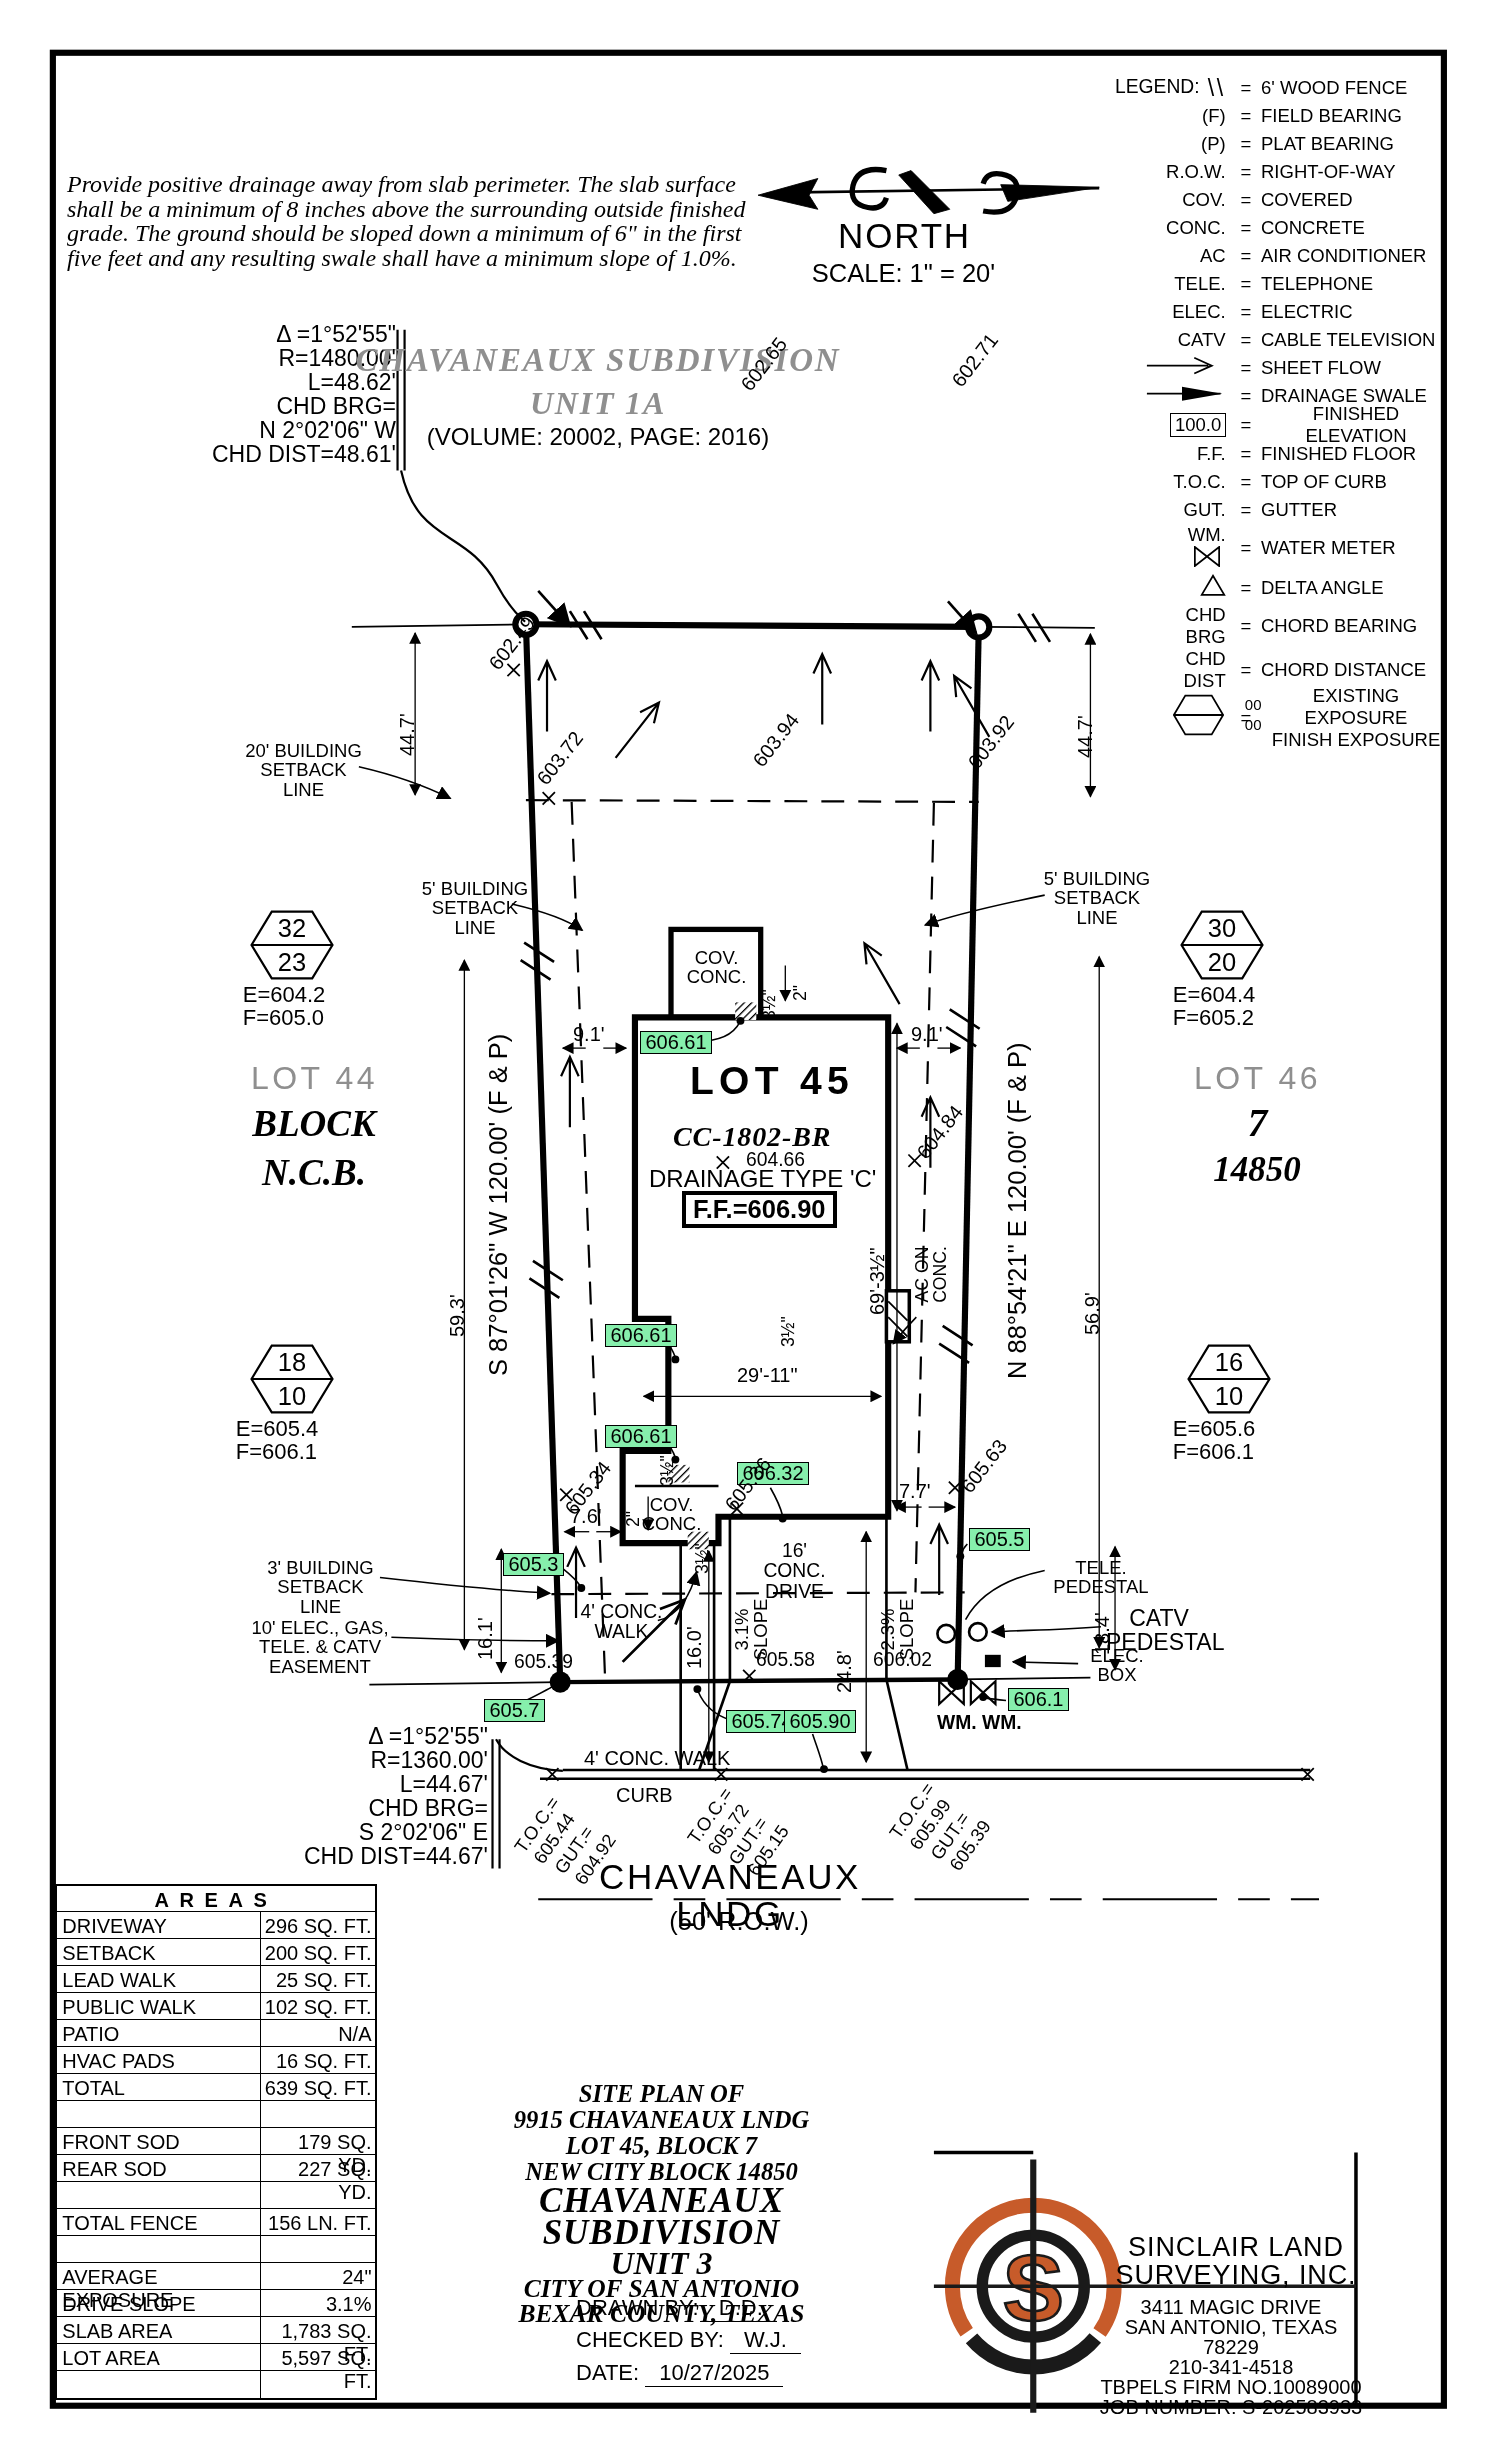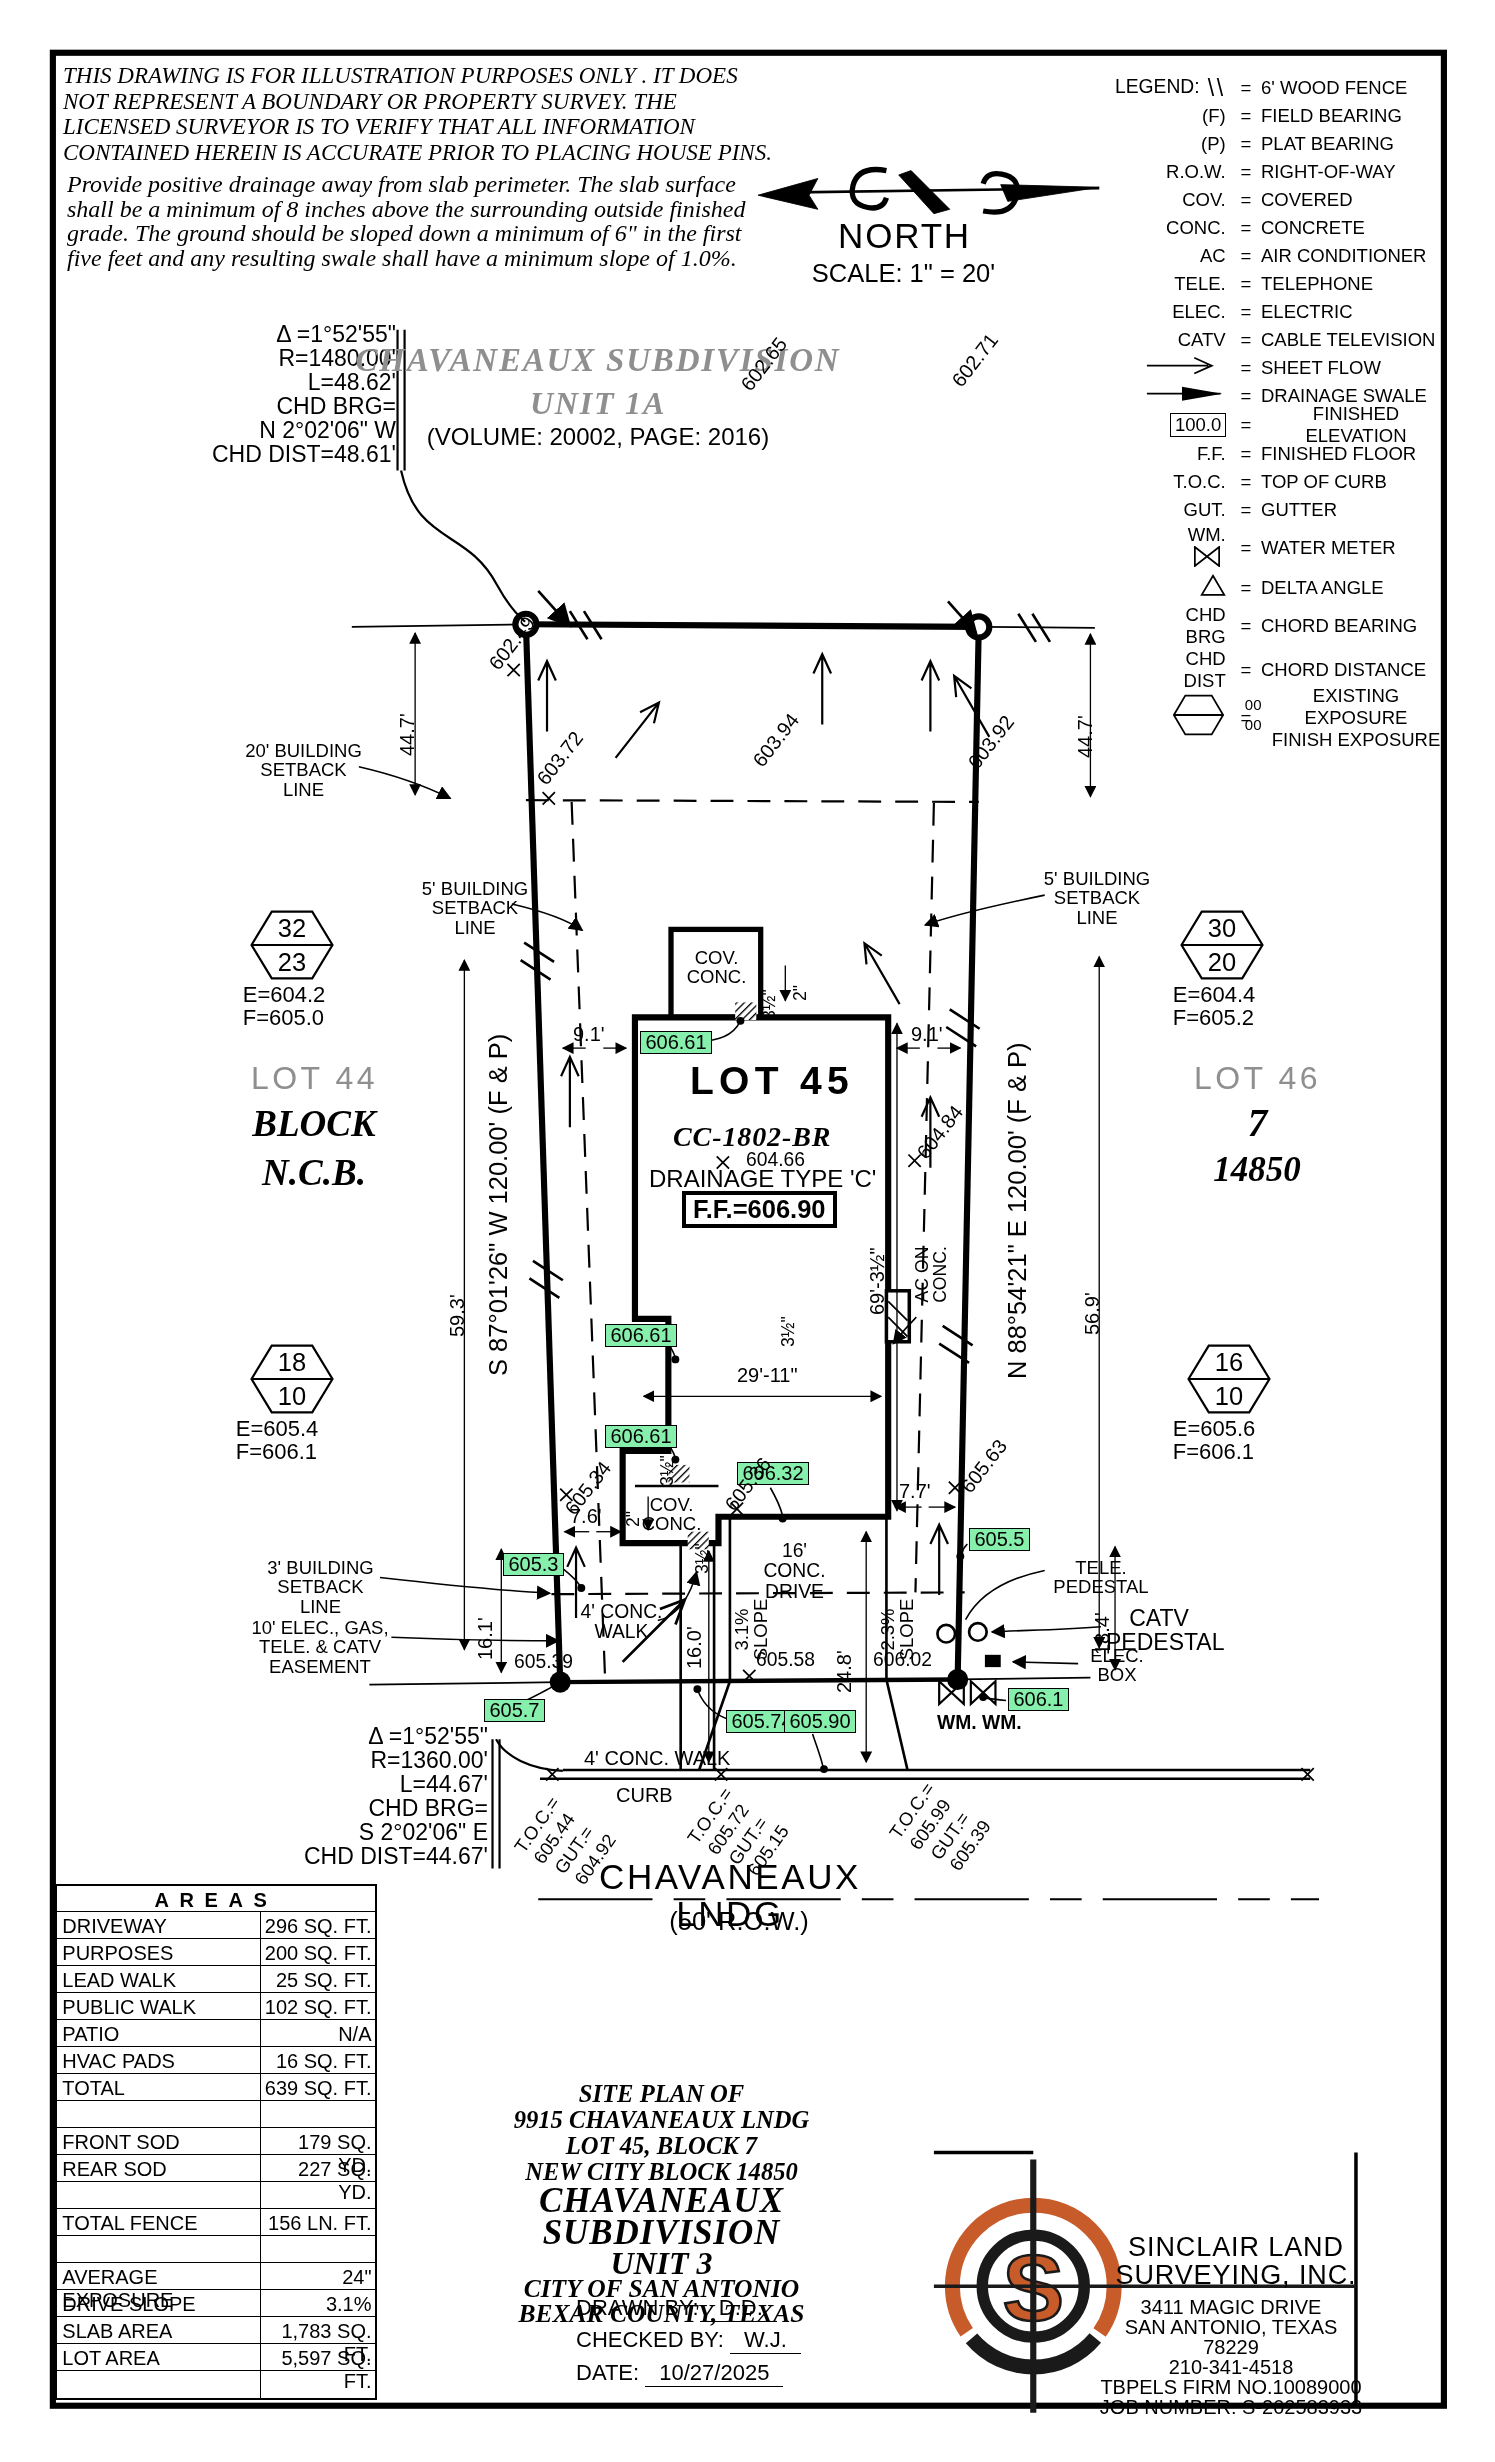--- a/index.html
+++ b/index.html
@@ -256,21 +256,20 @@
   <g>
     <circle cx="1175" cy="2600" r="92" fill="none" stroke="#C75B2A" stroke-width="17" stroke-dasharray="401 177" stroke-dashoffset="-233"></circle>
     <circle cx="1175" cy="2600" r="92" fill="none" stroke="#1a1a1a" stroke-width="17" stroke-dasharray="160 418" stroke-dashoffset="-64"></circle>
     <circle cx="1175" cy="2600" r="58" fill="none" stroke="#1a1a1a" stroke-width="13"></circle>
     <text x="1175" y="2638" text-anchor="middle" font-size="105" font-weight="bold" font-family="DejaVu Serif, serif" fill="#C75B2A" stroke="#1a1a1a" stroke-width="3">S</text>
     <line x1="1175" y1="2456" x2="1175" y2="2744" stroke="#1a1a1a" stroke-width="7"></line>
     <line x1="1062" y1="2600" x2="1542" y2="2600" stroke="#1a1a1a" stroke-width="4"></line>
   </g>
 </svg>
 
-<div class="lbl disc1" style="left:63px;top:63px;width:712px;white-space:normal">THIS DRAWING IS FOR ILLUSTRATION PURPOSES ONLY . IT DOES NOT REPRESENT A BOUNDARY OR PROPERTY SURVEY. THE LICENSED SURVEYOR IS TO VERIFY THAT ALL INFORMATION CONTAINED HEREIN IS ACCURATE PRIOR TO PLACING HOUSE PINS.</div>
 <div class="lbl disc2" style="left:67px;top:172px;width:704px;white-space:normal">Provide positive drainage away from slab perimeter. The slab surface shall be a minimum of 8 inches above the surrounding outside finished grade. The ground should be sloped down a minimum of 6" in the first five feet and any resulting swale shall have a minimum slope of 1.0%.</div>
 
 <div class="lbl c" style="left:799px;top:218px;width:211px;font-size:35px;letter-spacing:1.8px">NORTH</div>
 <div class="lbl c" style="left:763px;top:260px;width:281px;font-size:25.5px">SCALE: 1" = 20'</div>
 
 <div class="lbl" style="left:1115px;top:77px;font-size:19.3px">LEGEND:</div>
 <div id="legend">
   <div class="lg-row">
         <span class="lg-sym" style="font-size:23px;letter-spacing:2.6px">\\</span>
         <span class="lg-eq">=</span>
@@ -561,21 +560,21 @@
   <div>CHD DIST=44.67'</div>
 </div>
 
 <div id="areas">
   <div class="hdr">AREAS</div>
   <div class="a-row">
         <div class="a-l">DRIVEWAY</div>
         <div class="a-v">296 SQ. FT.</div>
       </div>
   <div class="a-row">
-        <div class="a-l">PURPOSES</div>
+        <div class="a-l">SETBACK</div>
         <div class="a-v">200 SQ. FT.</div>
       </div>
   <div class="a-row">
         <div class="a-l">LEAD WALK</div>
         <div class="a-v">25 SQ. FT.</div>
       </div>
   <div class="a-row">
         <div class="a-l">PUBLIC WALK</div>
         <div class="a-v">102 SQ. FT.</div>
       </div>

